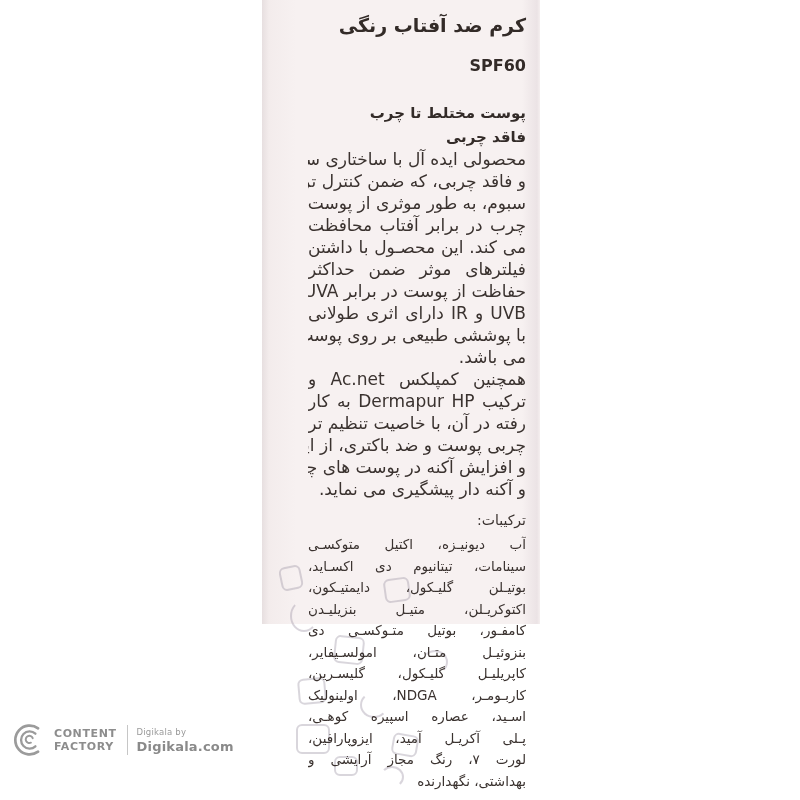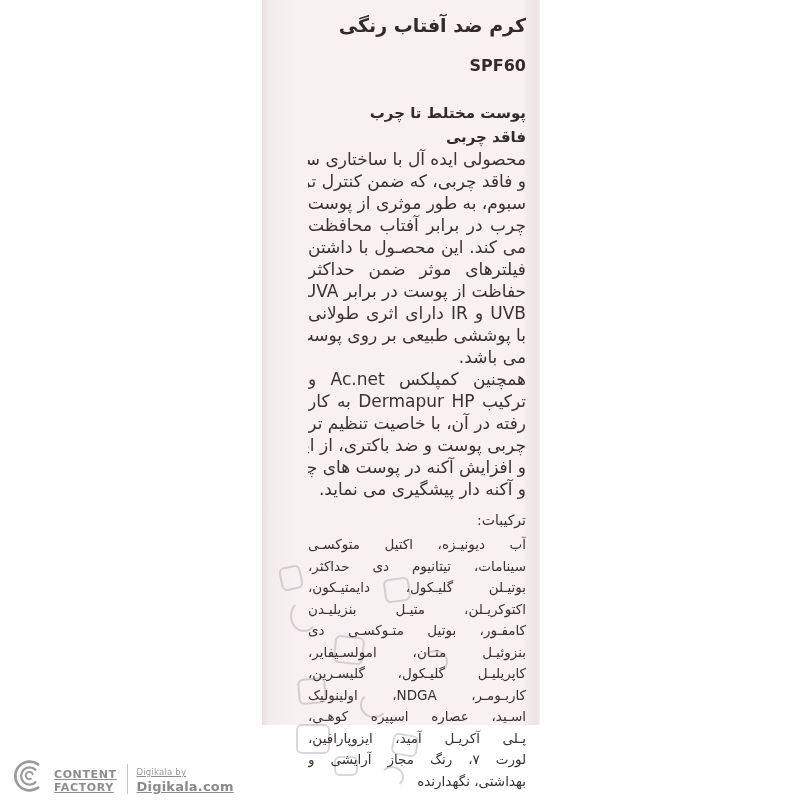--- a/index.html
+++ b/index.html
@@ -2,21 +2,21 @@
 <html><head>
 <meta charset="utf-8">
 <style>
   html,body { margin:0; padding:0; background:#ffffff; }
   .stage {
     position:relative; width:800px; height:800px; background:#ffffff;
     font-family:"DejaVu Sans", sans-serif; overflow:hidden;
   }
   
   .product {
-    position:absolute; left:262px; top:0; width:278px; height:725px;
+    position:absolute; left:262px; top:0; width:278px; height:624px;
     background:linear-gradient(to right,
       #e7dfe0 0px, #f3ecec 7px, #f7f1f1 34px,
       #f7f1f1 calc(100% - 18px), #ebe3e5 calc(100% - 3px), #f5efef 100%);
   }
   
   .doodles { position:absolute; inset:0; pointer-events:none; }
   .dd {
     position:absolute; border:2px solid rgba(156,146,164,0.38);
     border-radius:6px; background:transparent;
   }
@@ -32,22 +32,22 @@
   .spf    { font-size:16px; font-weight:bold; color:#332b28; text-align:right; margin-top:20px; }
   .skin   { font-size:15px; font-weight:bold; color:#332b28; line-height:24px; margin-top:26px; text-align:right; }
   .sec-desc { top:148px; font-size:17px; line-height:22px; }
   .sec-ing  { top:508px; font-size:13.5px; line-height:21.5px; }
   .ing-head { font-size:14px; line-height:24px; text-align:right; margin-bottom:2px; }
   .line { overflow:hidden; white-space:nowrap; }
   .line.just { text-align:justify; text-align-last:justify; }
   .line.end  { text-align:right; }
   
   .footer {
-    position:absolute; left:12px; top:754px; height:40px;
-    display:flex; align-items:flex-end; color:#8d8d8d;text-decoration:underline;
+    position:absolute; left:12px; top:720px; height:40px;
+    display:flex; align-items:center; color:#8d8d8d;
   }
   .logo { width:36px; height:36px; flex:0 0 auto; }
   .brand { margin-left:6px; font-size:11px; font-weight:bold; letter-spacing:0.6px; line-height:13px; color:#8d8d8d; }
   .divider { width:1px; height:30px; background:#c6c6c6; margin:0 9px 0 10px; }
   .copy-label { font-size:8.5px; color:#9a9a9a; letter-spacing:0.2px; }
   .site { font-size:13px; font-weight:bold; color:#8a8a8a; margin-top:2px; letter-spacing:0.2px; }
 </style>
 </head>
 <body>
 
@@ -95,21 +95,21 @@
         <div class="line just">ترکیب Dermapur HP به کار</div>
         <div class="line just">رفته در آن، با خاصیت تنظیم ترشح</div>
         <div class="line just">چربی پوست و ضد باکتری، از ایجاد</div>
         <div class="line just">و افزایش آکنه در پوست های چرب</div>
         <div class="line end">و آکنه دار پیشگیری می نماید.</div>
       </div>
 
       <div class="sec sec-ing">
         <div class="ing-head">ترکیبات:</div>
         <div class="line just">آب دیونیـزه، اکتیل متوکسـی</div>
-        <div class="line just">سینامات، تیتانیوم دی حداکثر،</div>
+        <div class="line just">سینامات، تیتانیوم دی اکسـاید،</div>
         <div class="line just">بوتیـلن گلیـکول، دایمتیـکون،</div>
         <div class="line just">اکتوکریـلن، متیـل بنزیلیـدن</div>
         <div class="line just">کامفـور، بوتیل متـوکسـی دی</div>
         <div class="line just">بنزوئیـل متـان، امولسـیفایر،</div>
         <div class="line just">کاپریلیـل گلیـکول، گلیسـرین،</div>
         <div class="line just">کاربـومـر، NDGA، اولینولیک</div>
         <div class="line just">اسـید، عصاره اسپیره کوهـی،</div>
         <div class="line just">پـلی آکریـل آمید، ایزوپارافین،</div>
         <div class="line just">لورت ۷، رنگ مجاز آرایشی و</div>
         <div class="line end">بهداشتی، نگهدارنده</div>

